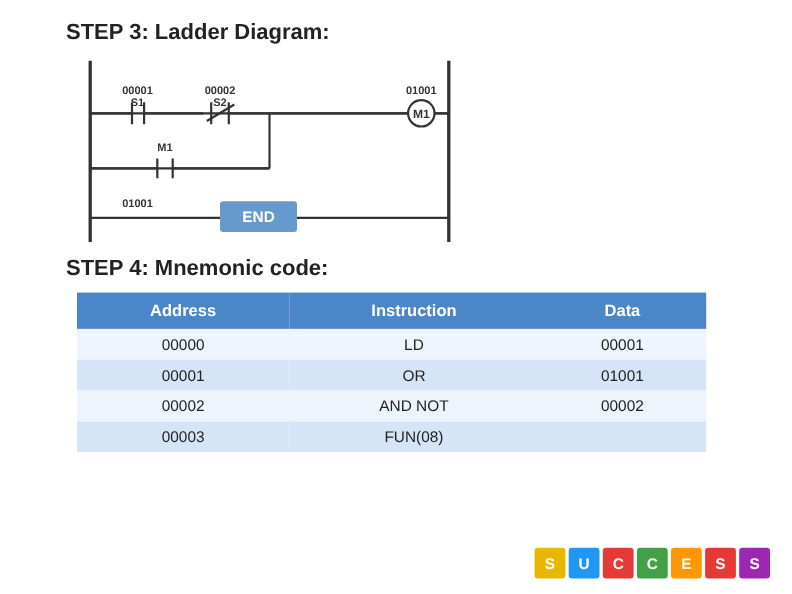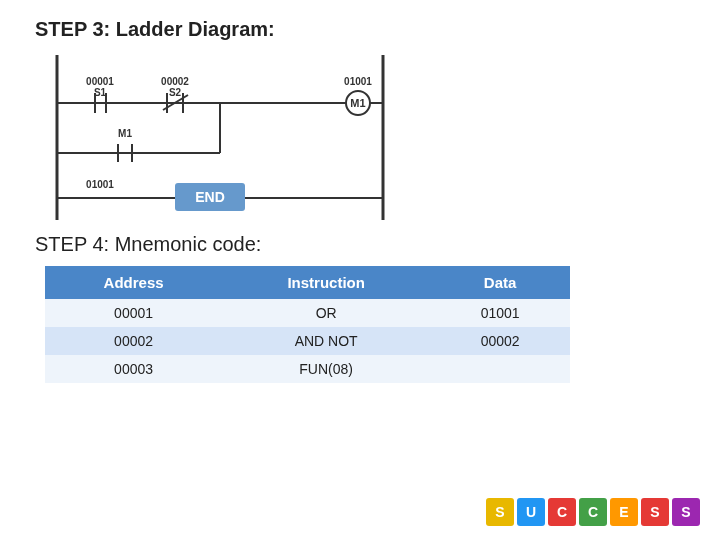--- a/index.html
+++ b/index.html
@@ -6,21 +6,22 @@
     body {
       width: 720px;
       height: 540px;
       background: #ffffff;
       font-family: Arial, sans-serif;
       overflow: hidden;
       position: relative;
     }
 
     .page-content {
-      padding: 18px 35px;
+      padding: 18px 20px;
+      margin-left: 40px;
     }
 
     
     .step3-title {
       font-size: 20px;
       font-weight: bold;
       color: #222;
       margin-bottom: 14px;
     }
 
@@ -29,29 +30,29 @@
       position: relative;
       width: 360px;
       height: 160px;
       margin-bottom: 18px;
       margin-left: 10px;
     }
 
     
     .step4-title {
       font-size: 20px;
-      font-weight: normal;
+      font-weight: bold;
       color: #222;
       margin-bottom: 10px;
     }
 
     
     .mnemonic-table {
       border-collapse: collapse;
-      width: 525px;
+      width: 572px;
       margin-left: 10px;
     }
     .mnemonic-table th {
       background: #4a86c8;
       color: #ffffff;
       font-size: 15px;
       font-weight: bold;
       padding: 8px 20px;
       text-align: center;
     }
@@ -173,20 +174,25 @@
 
   <table class="mnemonic-table">
     <thead>
       <tr>
         <th>Address</th>
         <th>Instruction</th>
         <th>Data</th>
       </tr>
     </thead>
     <tbody id="table-body">
+    <tr>
+          <td>00000</td>
+          <td>LD</td>
+          <td>00001</td>
+        </tr>
         <tr>
           <td>00001</td>
           <td>OR</td>
           <td>01001</td>
         </tr>
         <tr>
           <td>00002</td>
           <td>AND NOT</td>
           <td>00002</td>
         </tr>

